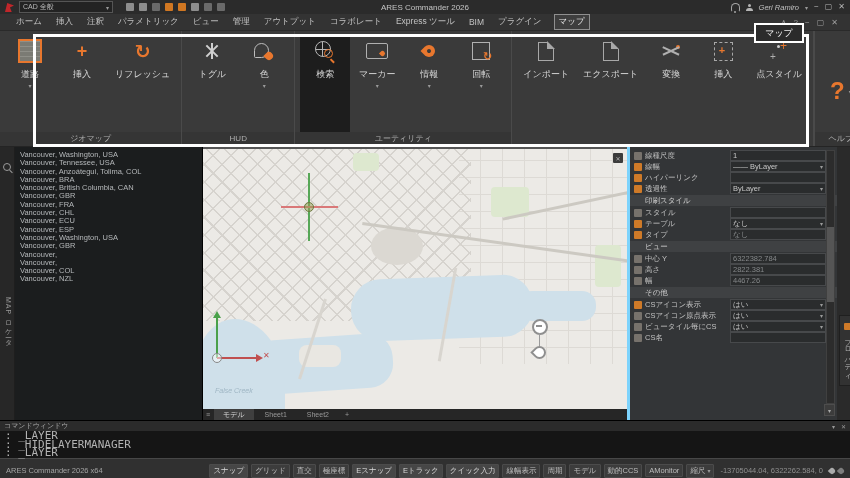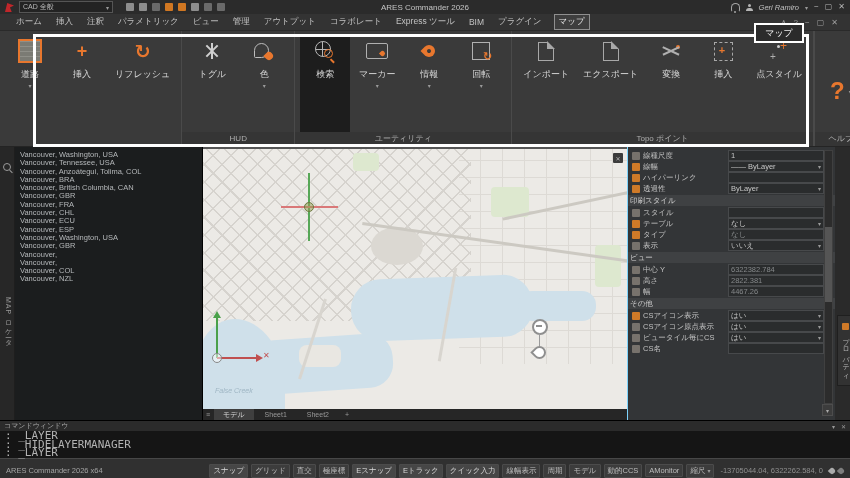--- a/index.html
+++ b/index.html
@@ -127,33 +127,33 @@
   .poi-line{position:absolute;left:336px;top:184px;width:1px;height:13px;background:#9a9a9a;}
   .poi2{position:absolute;left:330px;top:197px;width:9px;height:9px;border:2px solid #8f8f8f;background:#fff;border-radius:50% 50% 50% 0;transform:rotate(45deg);}
   .vp-close{position:absolute;right:4px;top:4px;width:10px;height:10px;background:#3c3c3c;color:#bbb;font-size:6px;
             display:flex;align-items:center;justify-content:center;border-radius:1px;}
   .sheetbar{height:11px;background:#262626;display:flex;align-items:center;gap:2px;padding:0 3px;font-size:7px;flex:0 0 auto;}
   .sb-menu{color:#9a9a9a;font-size:7px;margin-right:2px;}
   .stab{padding:0 9px;color:#999;height:100%;display:flex;align-items:center;white-space:nowrap;}
   .stab.active{background:#3f3f3f;color:#ddd;}
   .stab-add{color:#999;padding:0 5px;}
 
-  .props{width:192px;background:#333537;border-left:1px solid #7dd3fc;position:relative;font-size:7.5px;
+  .props{width:192px;background:#333537;border-left:3px solid #7dd3fc;position:relative;font-size:7.5px;
          padding:3px 11px 0 4px;flex:0 0 auto;overflow:hidden;}
   .prow{display:flex;align-items:center;height:11px;gap:3px;}
   .picon{width:8px;height:8px;background:#77726c;border-radius:1px;flex:0 0 auto;}
   .picon.or{background:#cf7a28;}
   .plabel{width:82px;color:#c2c2c2;white-space:nowrap;overflow:hidden;flex:0 0 auto;}
   .pfield{flex:1;height:9px;background:#2a2c2d;border:1px solid #47494b;display:flex;align-items:center;
           padding:0 2px;color:#c8c8c8;min-width:0;}
   .pvtext{white-space:nowrap;overflow:hidden;}
   .pfield.dim .pvtext{color:#85888a;}
   .pdd{color:#9a9a9a;font-size:6px;margin-left:auto;flex:0 0 auto;}
   .psec{height:11px;background:#3f4143;display:flex;align-items:center;color:#d2d2d2;
-        margin:1px -11px 1px -4px;padding:0 5px 0 2px;gap:40px;}
+        margin:1px -11px 1px -4px;padding:0 5px 0 15px;gap:40px;}
   .psec .minus{margin-left:auto;font-size:8px;color:#b5b5b5;}
   .pscroll{position:absolute;right:2px;top:3px;bottom:16px;width:7px;background:#2c2c2c;border:1px solid #404040;}
   .pscroll-thumb{position:absolute;left:0;top:30%;width:100%;height:30%;background:#555;}
   .pscroll-btn{position:absolute;right:2px;bottom:4px;width:9px;height:10px;background:#3c3c3c;border:1px solid #4d4d4d;
                color:#aaa;font-size:6px;display:flex;align-items:center;justify-content:center;}
 
   .vtabstrip{width:20px;background:#2a2a2a;position:relative;flex:0 0 auto;}
   .vtab{position:absolute;top:168px;left:2px;width:15px;padding:7px 0;background:#323232;border:1px solid #1f1f1f;
         display:flex;flex-direction:column;align-items:center;gap:3px;}
   .vtab-dot{width:7px;height:7px;background:#cf7a28;border-radius:1px;}
@@ -254,20 +254,21 @@
             </div>
           <div class="rlbl">挿入</div>
         </div>
         <div class="rbtn">
           <div class="ricon">
               <span class="i-refresh">↻</span>
             </div>
           <div class="rlbl">リフレッシュ</div>
         </div>
       </div>
+      <div class="rglabel">ジオマップ</div>
     </div>
 
     <div class="rgroup">
       <div class="rbtns">
         <div class="rbtn">
           <div class="ricon">
               <div class="i-toggle">
                 <i></i>
               </div>
             </div>
@@ -349,21 +350,20 @@
         </div>
         <div class="rbtn">
           <div class="ricon">
               <div class="i-points">
                 <i></i>
               </div>
             </div>
           <div class="rlbl">点スタイル</div>
         </div>
       </div>
-      <div class="rglabel">Topo ポイント</div>
     </div>
 
     <div class="rgroup help">
       <div class="rbtns">
         <div class="help-wrap">
           <span class="help-q">?</span>
           <span class="rdd">▾</span>
         </div>
       </div>
       <div class="rglabel">ヘルプ</div>
@@ -492,28 +492,20 @@
             <span class="pdd">▾</span>
           </span>
       </div>
       <div class="prow">
         <span class="picon or"></span>
         <span class="plabel">タイプ</span>
         <span class="pfield dim">
             <span class="pvtext">なし</span>
           </span>
       </div>
-      <div class="prow">
-        <span class="picon"></span>
-        <span class="plabel">表示</span>
-        <span class="pfield">
-            <span class="pvtext">いいえ</span>
-            <span class="pdd">▾</span>
-          </span>
-      </div>
 
       <div class="psec">
         <span>ビュー</span>
         <span class="minus">−</span>
       </div>
       <div class="prow">
         <span class="picon"></span>
         <span class="plabel">中心 Y</span>
         <span class="pfield dim">
             <span class="pvtext">6322382.784</span>

